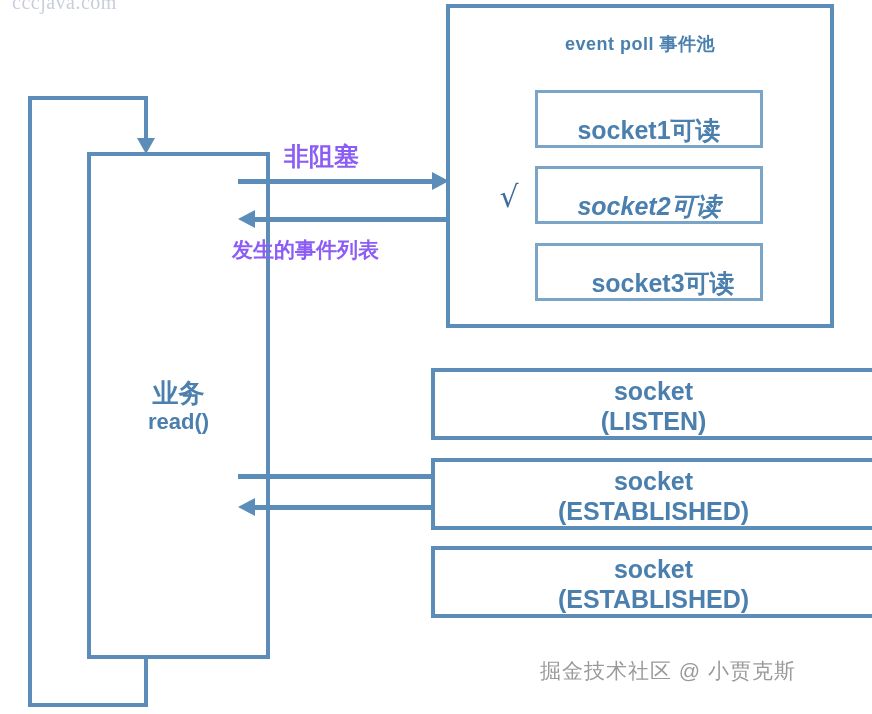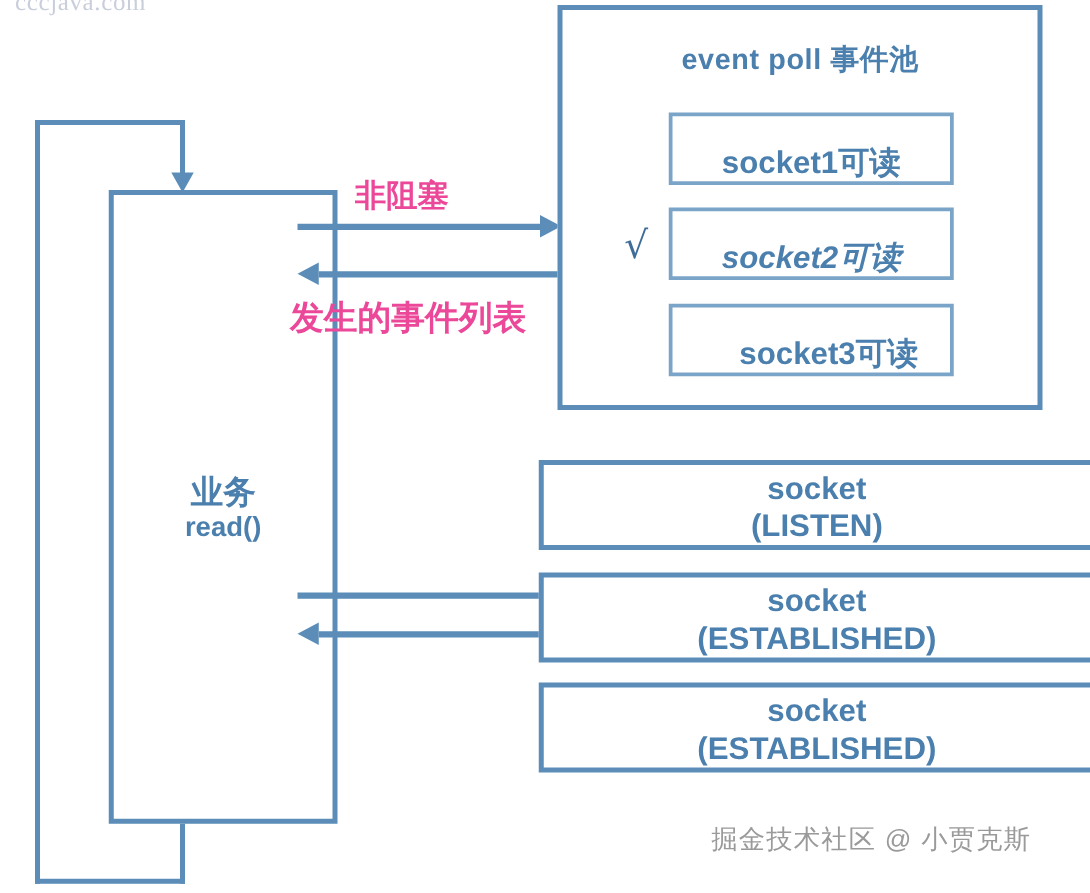--- a/index.html
+++ b/index.html
@@ -41,21 +41,21 @@
   
   #event-pool {
     left: 446px;
     top: 4px;
     width: 388px;
     height: 324px;
     justify-content: flex-start;
     padding-top: 26px;
   }
   #event-pool-title {
-    font-size: 23px;
+    font-size: 18px;
     color: #4a7fae;
     letter-spacing: .5px;
   }
 
   
   .ready-box {
     position: absolute;
     left: 535px;
     width: 228px;
     height: 58px;
@@ -152,48 +152,48 @@
   
   #arr3-line { left: 238px; top: 474px; width: 196px; }
   #arr3-head { left: 432px; top: 467px; }
   
   #arr4-line { left: 255px; top: 505px; width: 196px; }
   #arr4-head { left: 238px; top: 498px; }
 
   
   .arrow-label {
     position: absolute;
-    color: #ec4899;
+    color: #8b5cf6;
     font-weight: bold;
     white-space: nowrap;
   }
   #label-nonblocking {
     left: 284px;
     top: 140px;
     font-size: 25px;
   }
   #label-eventlist {
     left: 232px;
     top: 236px;
-    font-size: 27px;
+    font-size: 21px;
   }
 
   
   #watermark-top {
     position: absolute;
     left: 12px;
     top: -9px;
     font-size: 20px;
     color: #c9cedb;
     font-family: "Liberation Serif", serif;
     letter-spacing: .5px;
   }
   #watermark-bottom {
     position: absolute;
-    left: 569px;
+    left: 540px;
     top: 657px;
     font-size: 21px;
     color: #9a9a9a;
     font-family: "Liberation Sans", sans-serif;
     letter-spacing: 1px;
   }
 </style>
 </head>
 <body>
 

